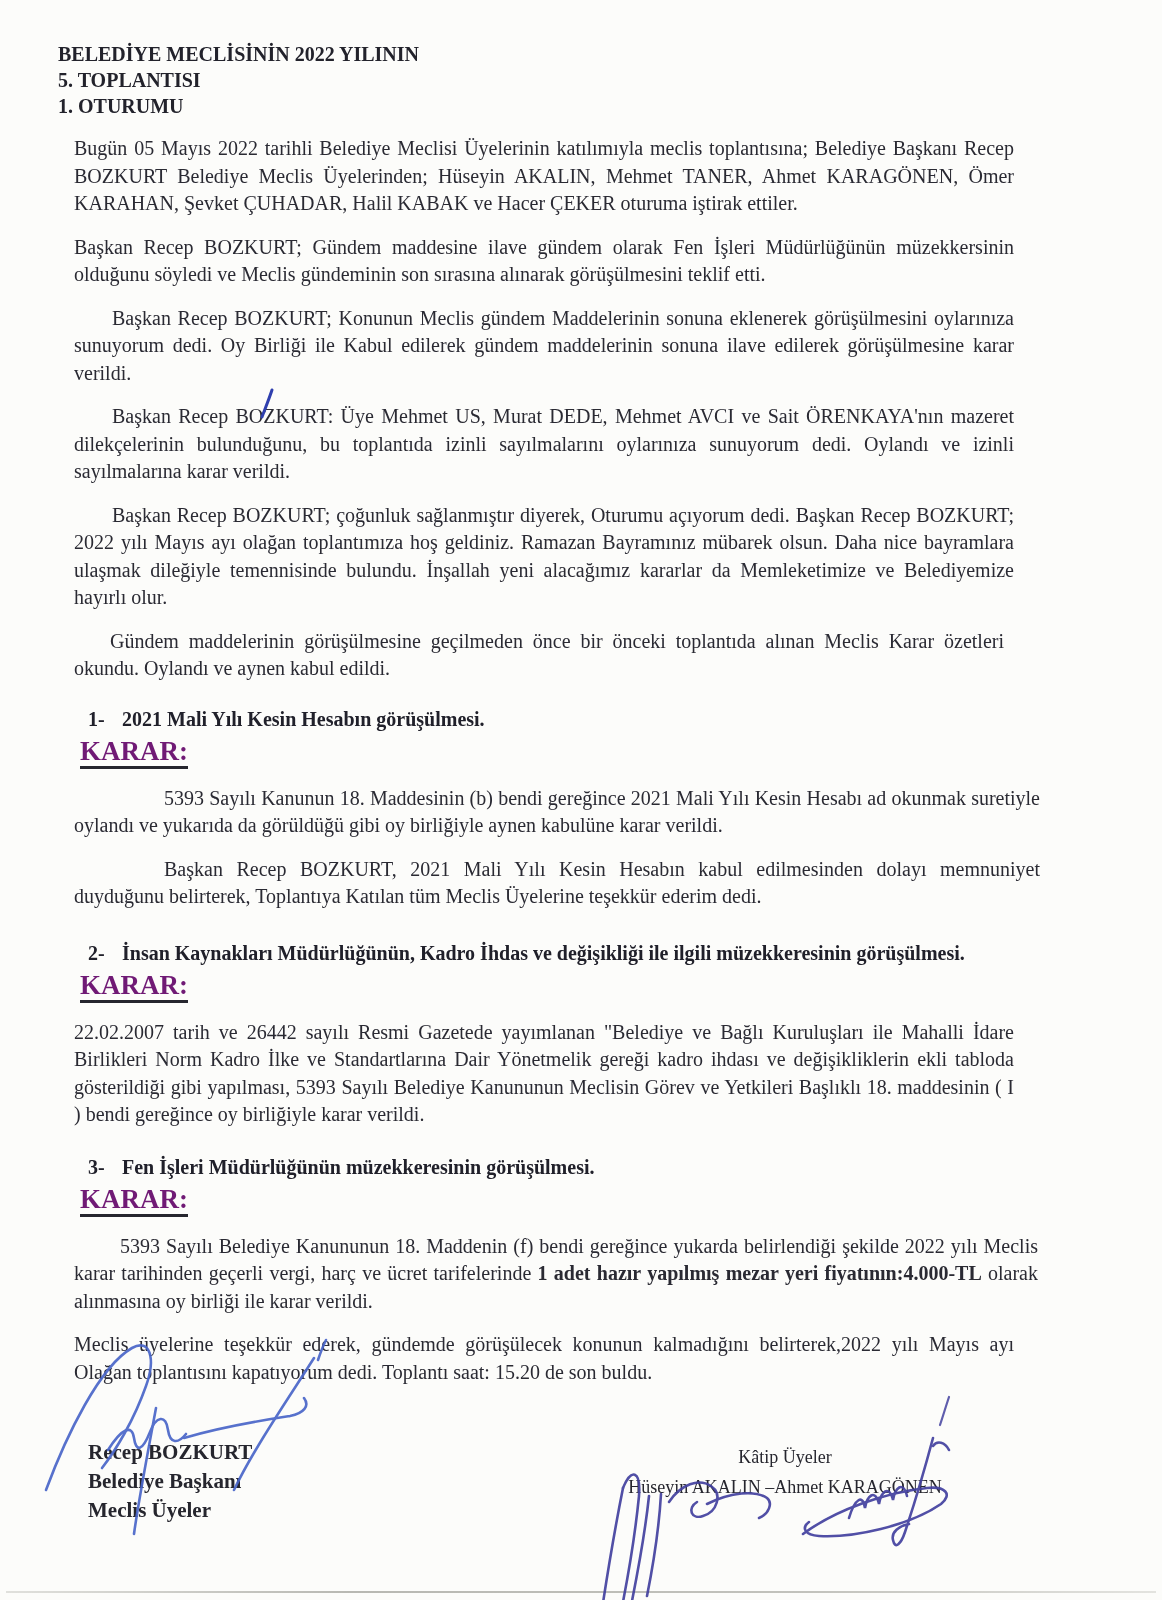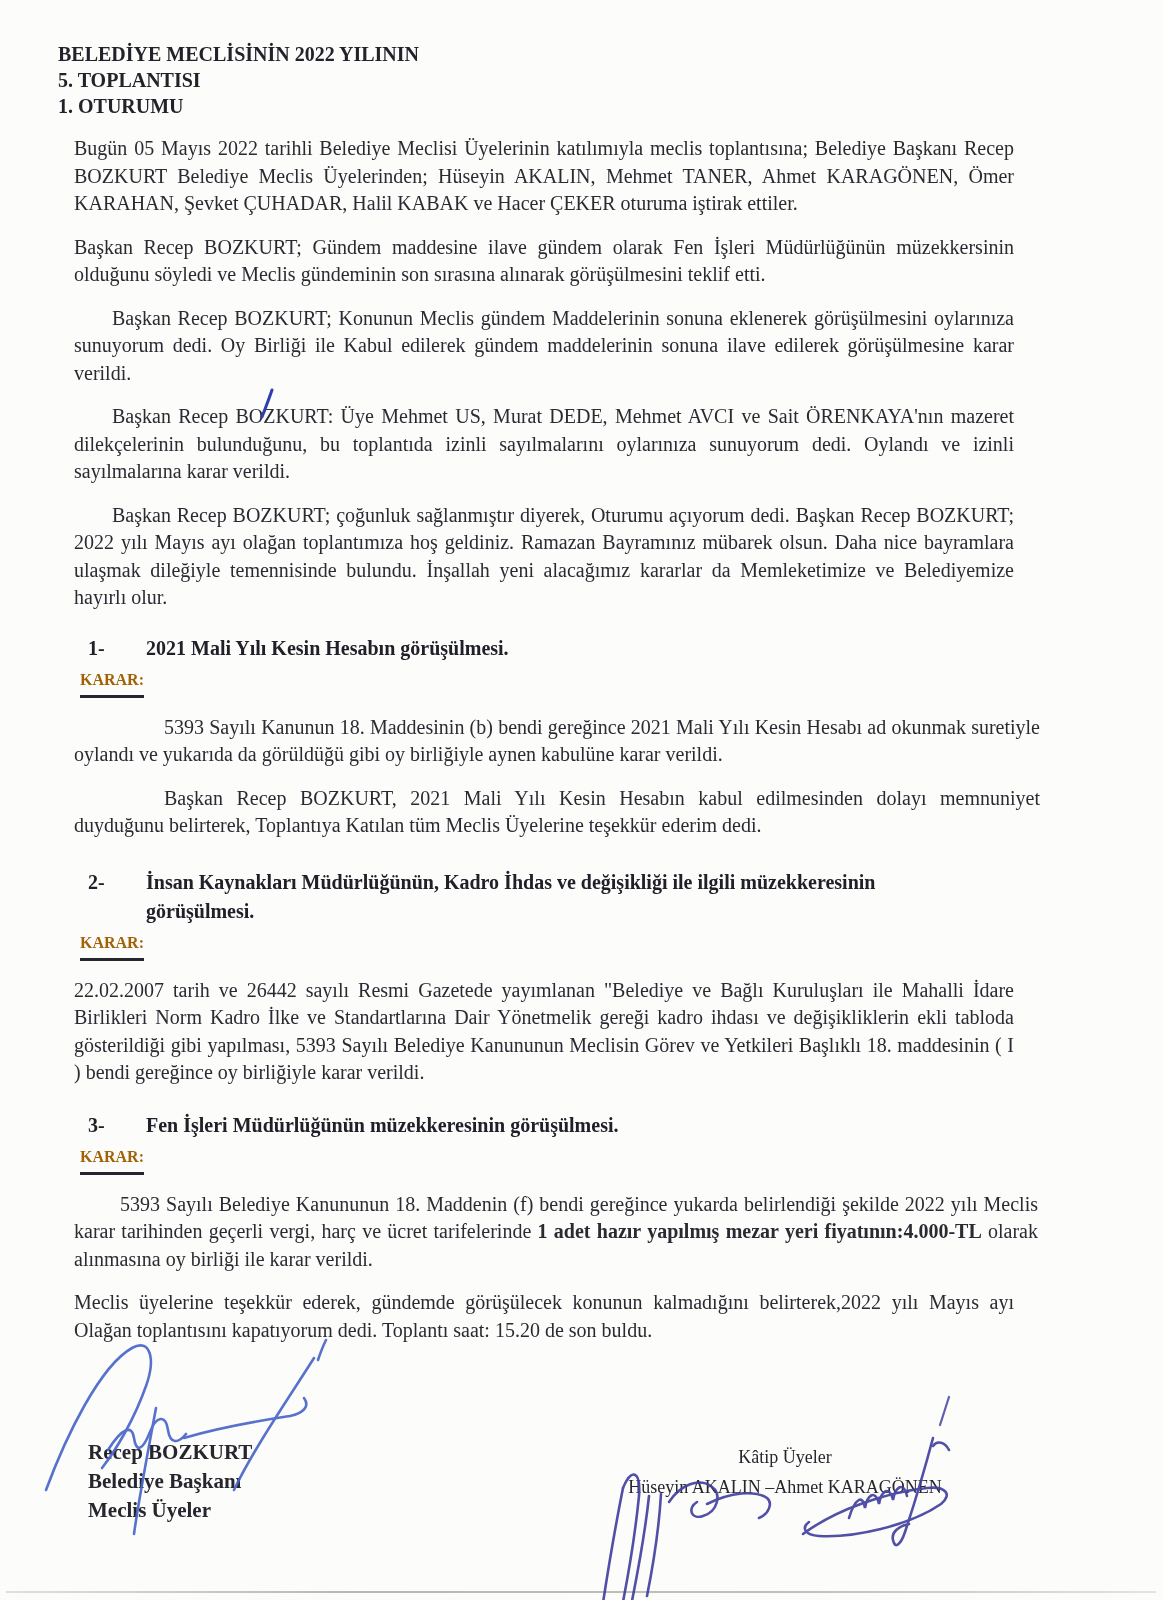--- a/index.html
+++ b/index.html
@@ -74,29 +74,29 @@
     font-weight: bold;
     font-size: 20px;
     line-height: 29px;
     color: #20202a;
     text-align: left;
   }
   .mt-item1 { margin-top: 22px; }
   .mt-item2 { margin-top: 28px; }
   .mt-item3 { margin-top: 24px; }
   .item-num { flex: none; width: 34px; }
-  .item-title { flex: 1; padding-right: 60px; margin-left: 24px; }
+  .item-title { flex: 1; padding-right: 60px; }
   .karar {
     margin-left: 22px;
     margin-top: 3px;
     margin-bottom: 3px;
     font-weight: bold;
-    font-size: 16px;
+    font-size: 27px;
     line-height: 28px;
-    color: #a16207;
+    color: #701a75;
   }
   .karar > span {
     display: inline-block;
     border-bottom: 3px solid #26262e;
     padding-bottom: 1px;
   }
   .indent-xl { text-indent: 90px; margin-left: 6px; width: 966px; }
   .indent-md { text-indent: 46px; margin-left: 8px; width: 964px; }
 
   
@@ -156,20 +156,21 @@
     <div>1. OTURUMU</div>
   </div>
 
   <div class="doc-body">
 
     <p class="para">Bugün 05 Mayıs 2022 tarihli Belediye Meclisi Üyelerinin katılımıyla meclis toplantısına; Belediye Başkanı Recep BOZKURT Belediye Meclis Üyelerinden; Hüseyin AKALIN, Mehmet TANER, Ahmet KARAGÖNEN, Ömer KARAHAN, Şevket ÇUHADAR, Halil KABAK ve Hacer ÇEKER oturuma iştirak ettiler.</p>
     <p class="para">Başkan Recep BOZKURT; Gündem maddesine ilave gündem olarak Fen İşleri Müdürlüğünün müzekkersinin olduğunu söyledi ve Meclis gündeminin son sırasına alınarak görüşülmesini teklif etti.</p>
     <p class="para indent-sm">Başkan Recep BOZKURT; Konunun Meclis gündem Maddelerinin sonuna eklenerek görüşülmesini oylarınıza sunuyorum dedi. Oy Birliği ile Kabul edilerek gündem maddelerinin sonuna ilave edilerek görüşülmesine karar verildi.</p>
     <p class="para indent-sm">Başkan Recep BOZKURT: Üye Mehmet US, Murat DEDE, Mehmet AVCI ve Sait ÖRENKAYA'nın mazeret dilekçelerinin bulunduğunu, bu toplantıda izinli sayılmalarını oylarınıza sunuyorum dedi. Oylandı ve izinli sayılmalarına karar verildi.</p>
     <p class="para indent-sm">Başkan Recep BOZKURT; çoğunluk sağlanmıştır diyerek, Oturumu açıyorum dedi. Başkan Recep BOZKURT; 2022 yılı Mayıs ayı olağan toplantımıza hoş geldiniz. Ramazan Bayramınız mübarek olsun. Daha nice bayramlara ulaşmak dileğiyle temennisinde bulundu. İnşallah yeni alacağımız kararlar da Memleketimize ve Belediyemize hayırlı olur.</p>
+    <p class="para prev-minutes">Gündem maddelerinin görüşülmesine geçilmeden önce bir önceki toplantıda alınan Meclis Karar özetleri okundu. Oylandı ve aynen kabul edildi.</p>
 
     <div class="item-heading mt-item1">
       <span class="item-num">1-</span>
       <span class="item-title">2021 Mali Yılı Kesin Hesabın görüşülmesi.</span>
     </div>
     <div class="karar">
       <span>KARAR:</span>
     </div>
     <p class="para indent-xl">5393 Sayılı Kanunun 18. Maddesinin (b) bendi gereğince 2021 Mali Yılı Kesin Hesabı ad okunmak suretiyle oylandı ve yukarıda da görüldüğü gibi oy birliğiyle aynen kabulüne karar verildi.</p>
     <p class="para indent-xl">Başkan Recep BOZKURT, 2021 Mali Yılı Kesin Hesabın kabul edilmesinden dolayı memnuniyet duyduğunu belirterek, Toplantıya Katılan tüm Meclis Üyelerine teşekkür ederim dedi.</p>

